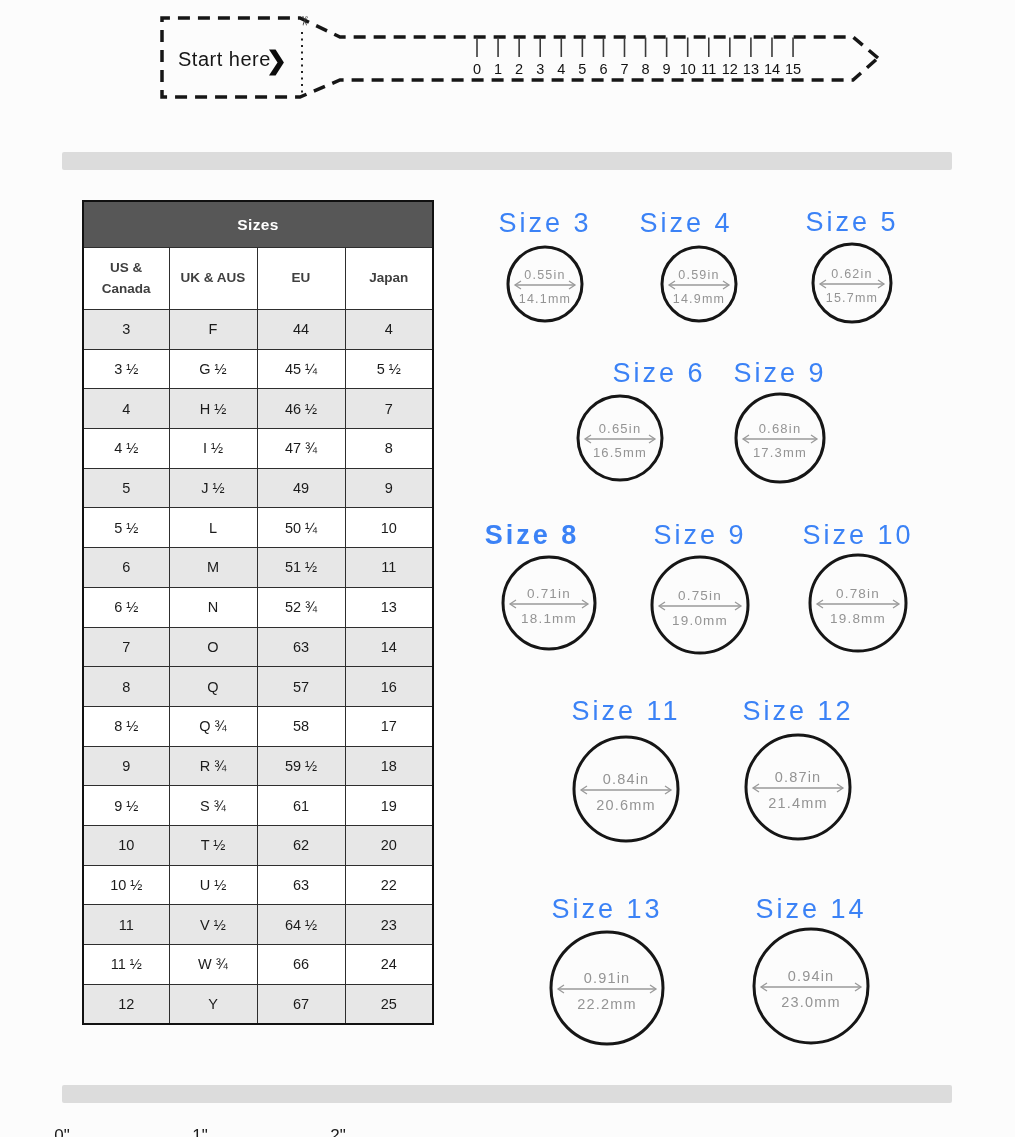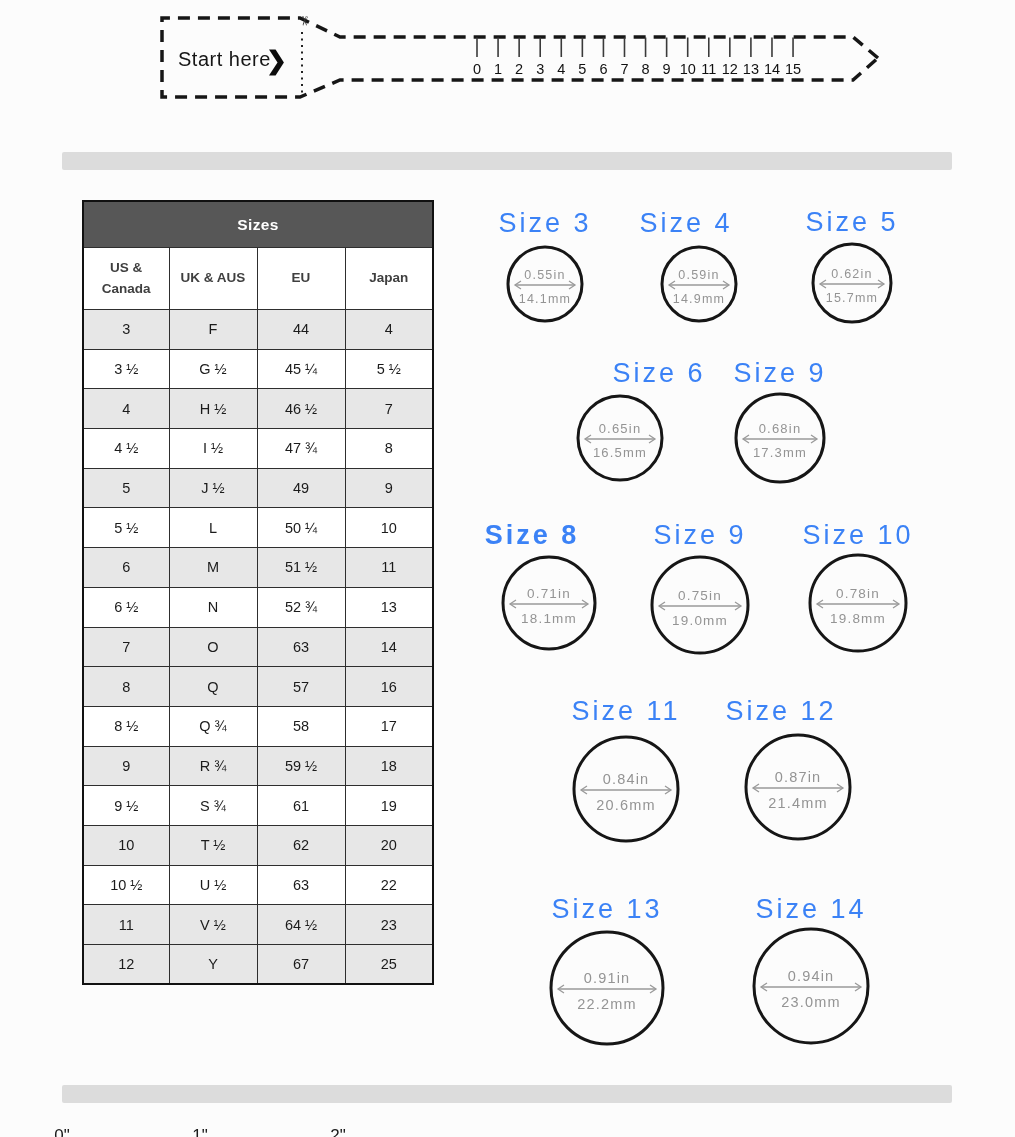--- a/index.html
+++ b/index.html
@@ -191,20 +191,26 @@
           <td>U ½</td>
           <td>63</td>
           <td>22</td>
         </tr>
         <tr class="alt">
           <td>11</td>
           <td>V ½</td>
           <td>64 ½</td>
           <td>23</td>
         </tr>
+        <tr>
+          <td>11 ½</td>
+          <td>W ¾</td>
+          <td>66</td>
+          <td>24</td>
+        </tr>
         <tr class="alt">
           <td>12</td>
           <td>Y</td>
           <td>67</td>
           <td>25</td>
         </tr>
       </tbody>
   </table>
 
   <div id="rings">
@@ -300,21 +306,21 @@
       <svg width="112" height="112" viewBox="0 0 112 112" class="ring-svg" style="left: 570px; top: 733px;">
         <circle cx="56" cy="56" r="52" fill="none" stroke="#161616" stroke-width="3"></circle>
         <g class="measure-stroke">
           <line x1="11" y1="57" x2="101" y2="57"></line>
           <polyline points="17,53 11,57 17,61"></polyline>
           <polyline points="95,53 101,57 95,61"></polyline>
         </g>
         <text x="56" y="51" text-anchor="middle" font-size="14.5" class="measure-text" letter-spacing="1.2">0.84in</text>
         <text x="56" y="76.5" text-anchor="middle" font-size="14.5" class="measure-text" letter-spacing="1.2">20.6mm</text>
       </svg>
-      <div class="ring-title" style="left: 781px; top: 696px;">Size 12</div>
+      <div class="ring-title" style="left: 798px; top: 696px;">Size 12</div>
       <svg width="112" height="112" viewBox="0 0 112 112" class="ring-svg" style="left: 742px; top: 731px;">
         <circle cx="56" cy="56" r="52" fill="none" stroke="#161616" stroke-width="3"></circle>
         <g class="measure-stroke">
           <line x1="11" y1="57" x2="101" y2="57"></line>
           <polyline points="17,53 11,57 17,61"></polyline>
           <polyline points="95,53 101,57 95,61"></polyline>
         </g>
         <text x="56" y="51" text-anchor="middle" font-size="14.5" class="measure-text" letter-spacing="1.2">0.87in</text>
         <text x="56" y="76.5" text-anchor="middle" font-size="14.5" class="measure-text" letter-spacing="1.2">21.4mm</text>
       </svg>

